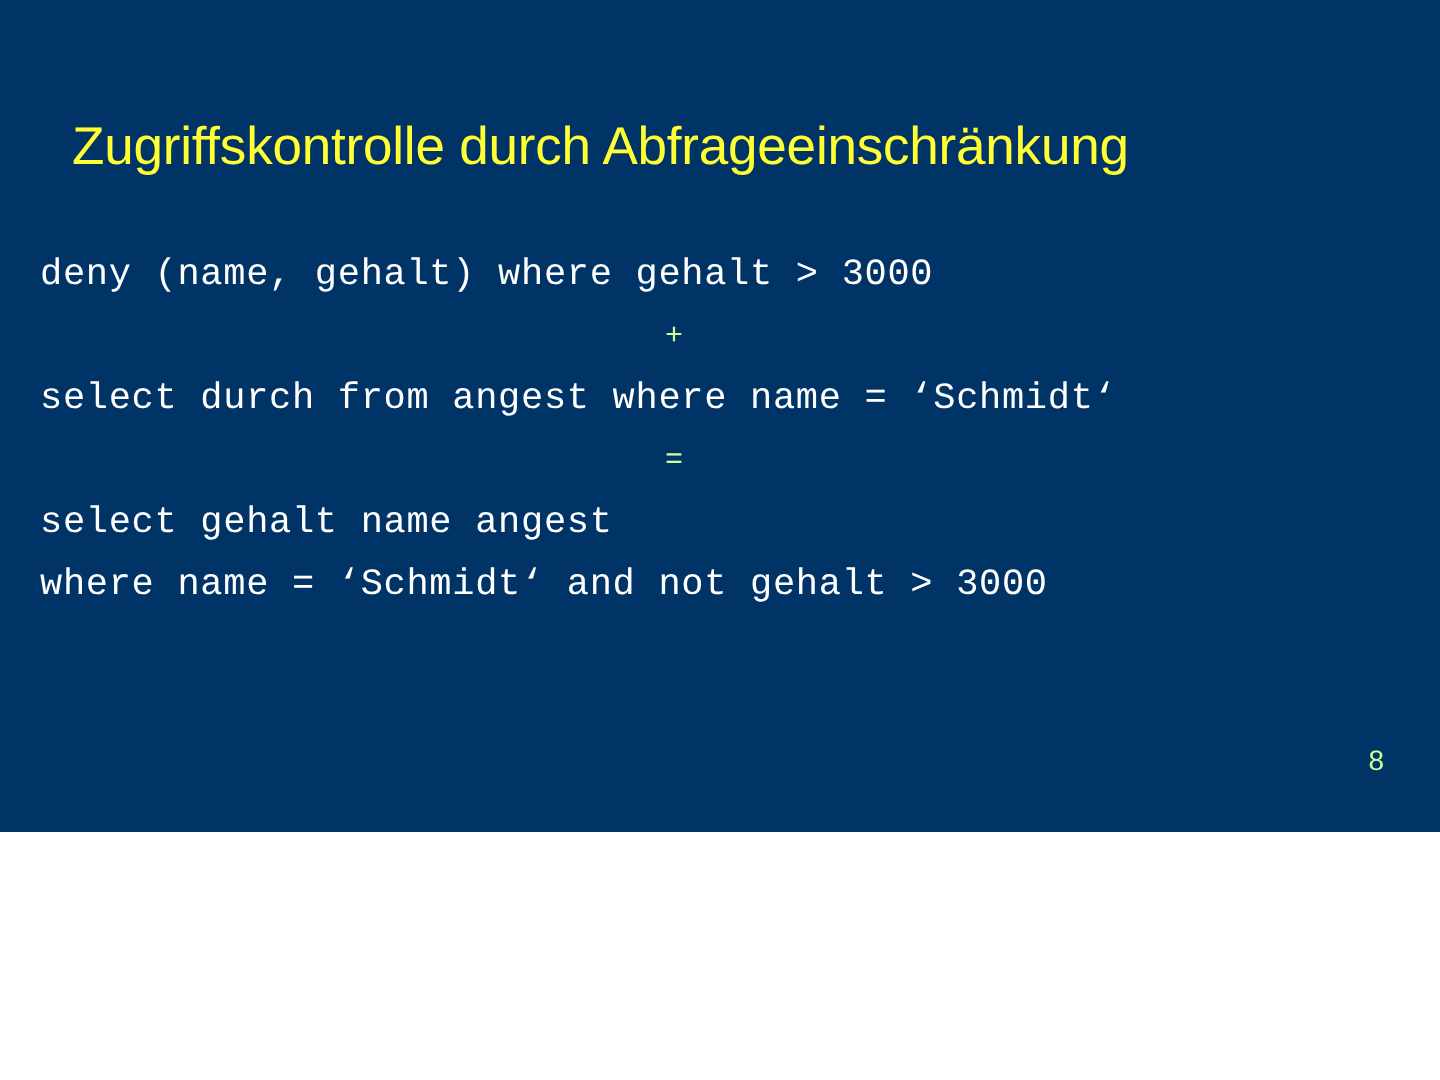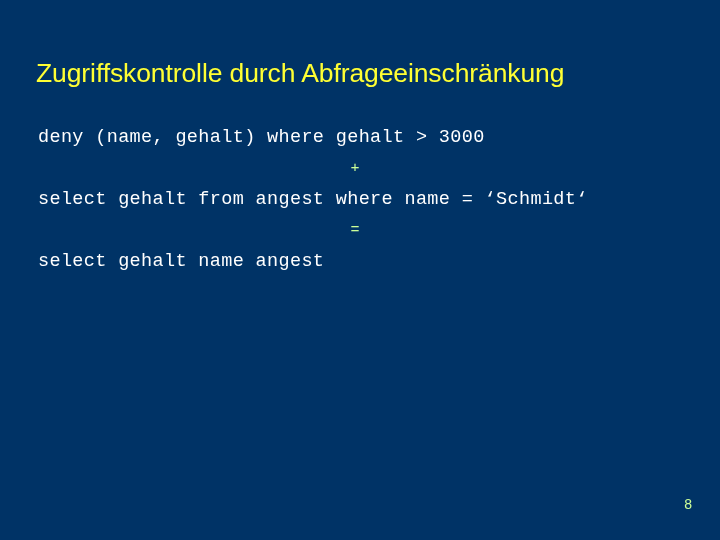--- a/index.html
+++ b/index.html
@@ -10,21 +10,21 @@
   body {
     width: 720px;
     height: 540px;
     overflow: hidden;
     font-family: "Liberation Sans", sans-serif;
   }
 
   #slide {
     position: relative;
     width: 720px;
-    height: 540px;
+    height: 416px;
     background: #003366;
     box-sizing: border-box;
   }
 
   
   #slide-title {
     position: absolute;
     left: 36px;
     top: 56px;
     width: 672px;
@@ -34,21 +34,21 @@
     font-weight: normal;
     letter-spacing: -0.1px;
     line-height: 34px;
     white-space: nowrap;
     margin: 0;
   }
 
   
   #body-block {
     position: absolute;
-    left: 38px;
+    left: 20px;
     top: 122px;
     width: 648px;
   }
 
   .code-line {
     color: #ffffff;
     font-family: "Liberation Mono", "DejaVu Sans Mono", monospace;
     font-size: 18.5px;
     line-height: 31px;
     white-space: pre;
@@ -85,24 +85,25 @@
 <div id="slide">
 
   <h1 id="slide-title">Zugriffskontrolle durch Abfrageeinschränkung</h1>
 
   <div id="body-block">
 
     <div class="code-line">deny (name, gehalt) where gehalt &gt; 3000</div>
 
     <div class="op-line">+</div>
 
-    <div class="code-line">select gehalt from angest where name = ‘Schmidt‘</div>
+    <div class="code-line">select durch from angest where name = ‘Schmidt‘</div>
 
     <div class="op-line">=</div>
 
     <div class="code-line">select gehalt name angest</div>
 
+    <div class="code-line">where name = ‘Schmidt‘ and not gehalt &gt; 3000</div>
 
   </div>
 
   <div id="page-number">8</div>
 
 </div>
 
 </body></html>

